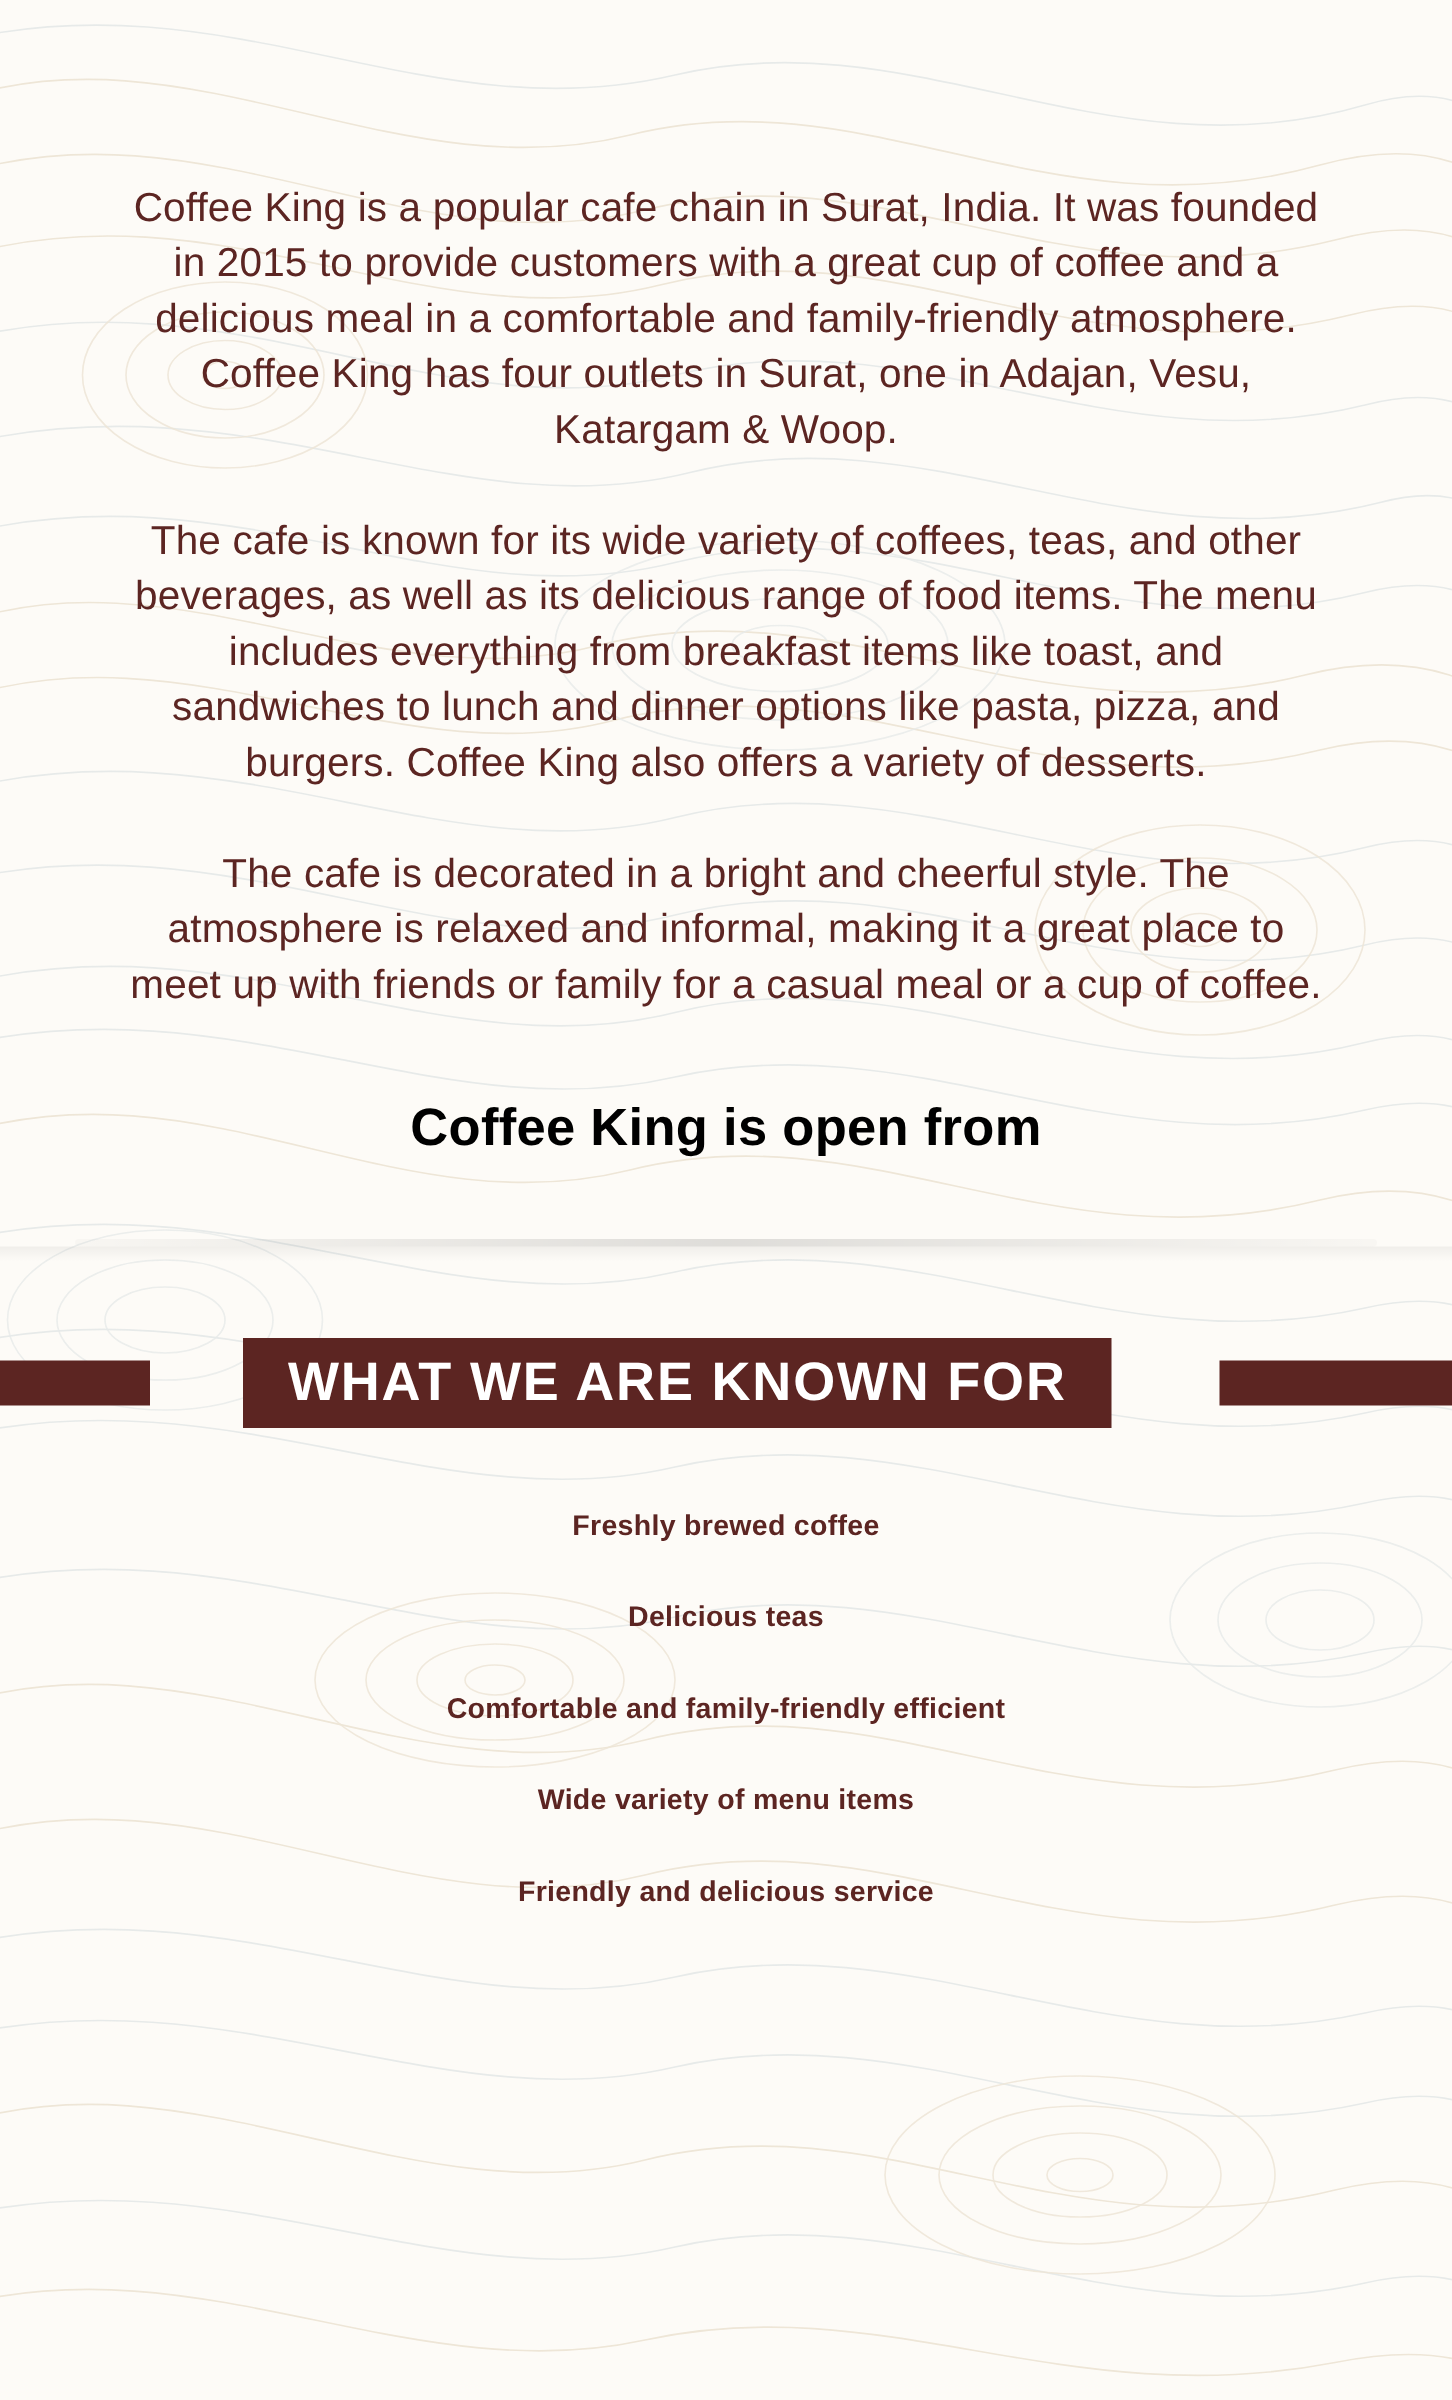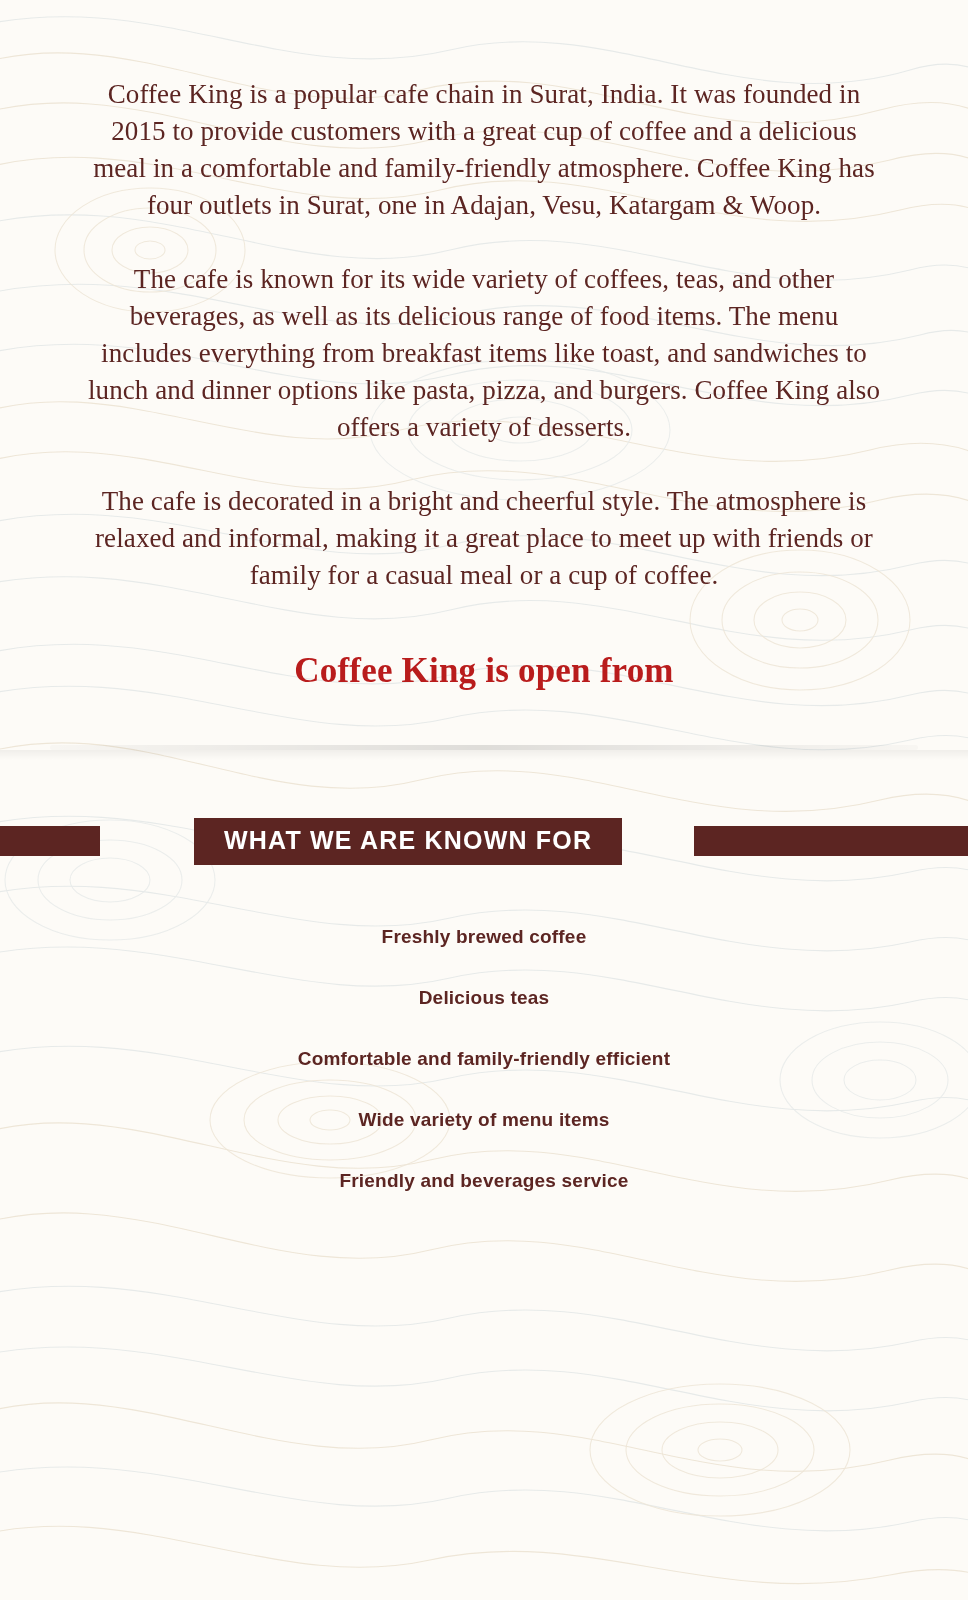--- a/index.html
+++ b/index.html
@@ -31,41 +31,40 @@
     position: relative;
     z-index: 2;
     width: 968px;
     height: 1600px;
     display: flex;
     flex-direction: column;
   }
 
   
   .intro-wrap {
-    padding: 76px 84px 0 84px;
-    font-family: Liberation Serif, serif;
+    padding: 120px 84px 0 84px;
   }
   .para {
     font-size: 27px;
     line-height: 37px;
     text-align: center;
     color: #5c2522;
     letter-spacing: 0.1px;
     margin: 0 0 37px 0;
     font-weight: 400;
   }
   .para:last-of-type { margin-bottom: 12px; }
 
   .hours {
     margin-top: 52px;
     text-align: center;
     font-size: 35px;
     line-height: 49px;
     font-weight: 700;
-    color: #b91c1c;
+    color: #000000;
     letter-spacing: 0.2px;
   }
 
   
   .divider-zone {
     margin-top: 47px;
     position: relative;
     height: 16px;
   }
   .divider-line {
@@ -98,26 +97,25 @@
     background: #5c2522;
   }
   .banner-stub.left  { width: 100px; }
   .banner-stub.right { flex: 1 1 auto; }
   .banner-gap { width: 62px; }
   .banner-gap.right { width: 72px; }
   .banner-title {
     background: #5c2522;
     color: #ffffff;
     font-weight: 700;
-    font-size: 25px;
+    font-size: 36px;
     letter-spacing: 1.2px;
     padding: 8px 30px 10px 30px;
     white-space: nowrap;
     text-transform: uppercase;
-    margin-left: 32px;
   }
 
   
   .known-list {
     margin: 54px 0 0 0;
     padding: 0;
     list-style: none;
     text-align: center;
   }
   .known-list li {
@@ -221,16 +219,16 @@
     <div class="banner-title">WHAT WE ARE KNOWN FOR</div>
     <div class="banner-gap right"></div>
     <div class="banner-stub right"></div>
   </div>
 
   <ul class="known-list">
     <li>Freshly brewed coffee</li>
     <li>Delicious teas</li>
     <li>Comfortable and family-friendly efficient</li>
     <li>Wide variety of menu items</li>
-    <li>Friendly and beverages service</li>
+    <li>Friendly and delicious service</li>
   </ul>
 
 </div>
 
 </body></html>

